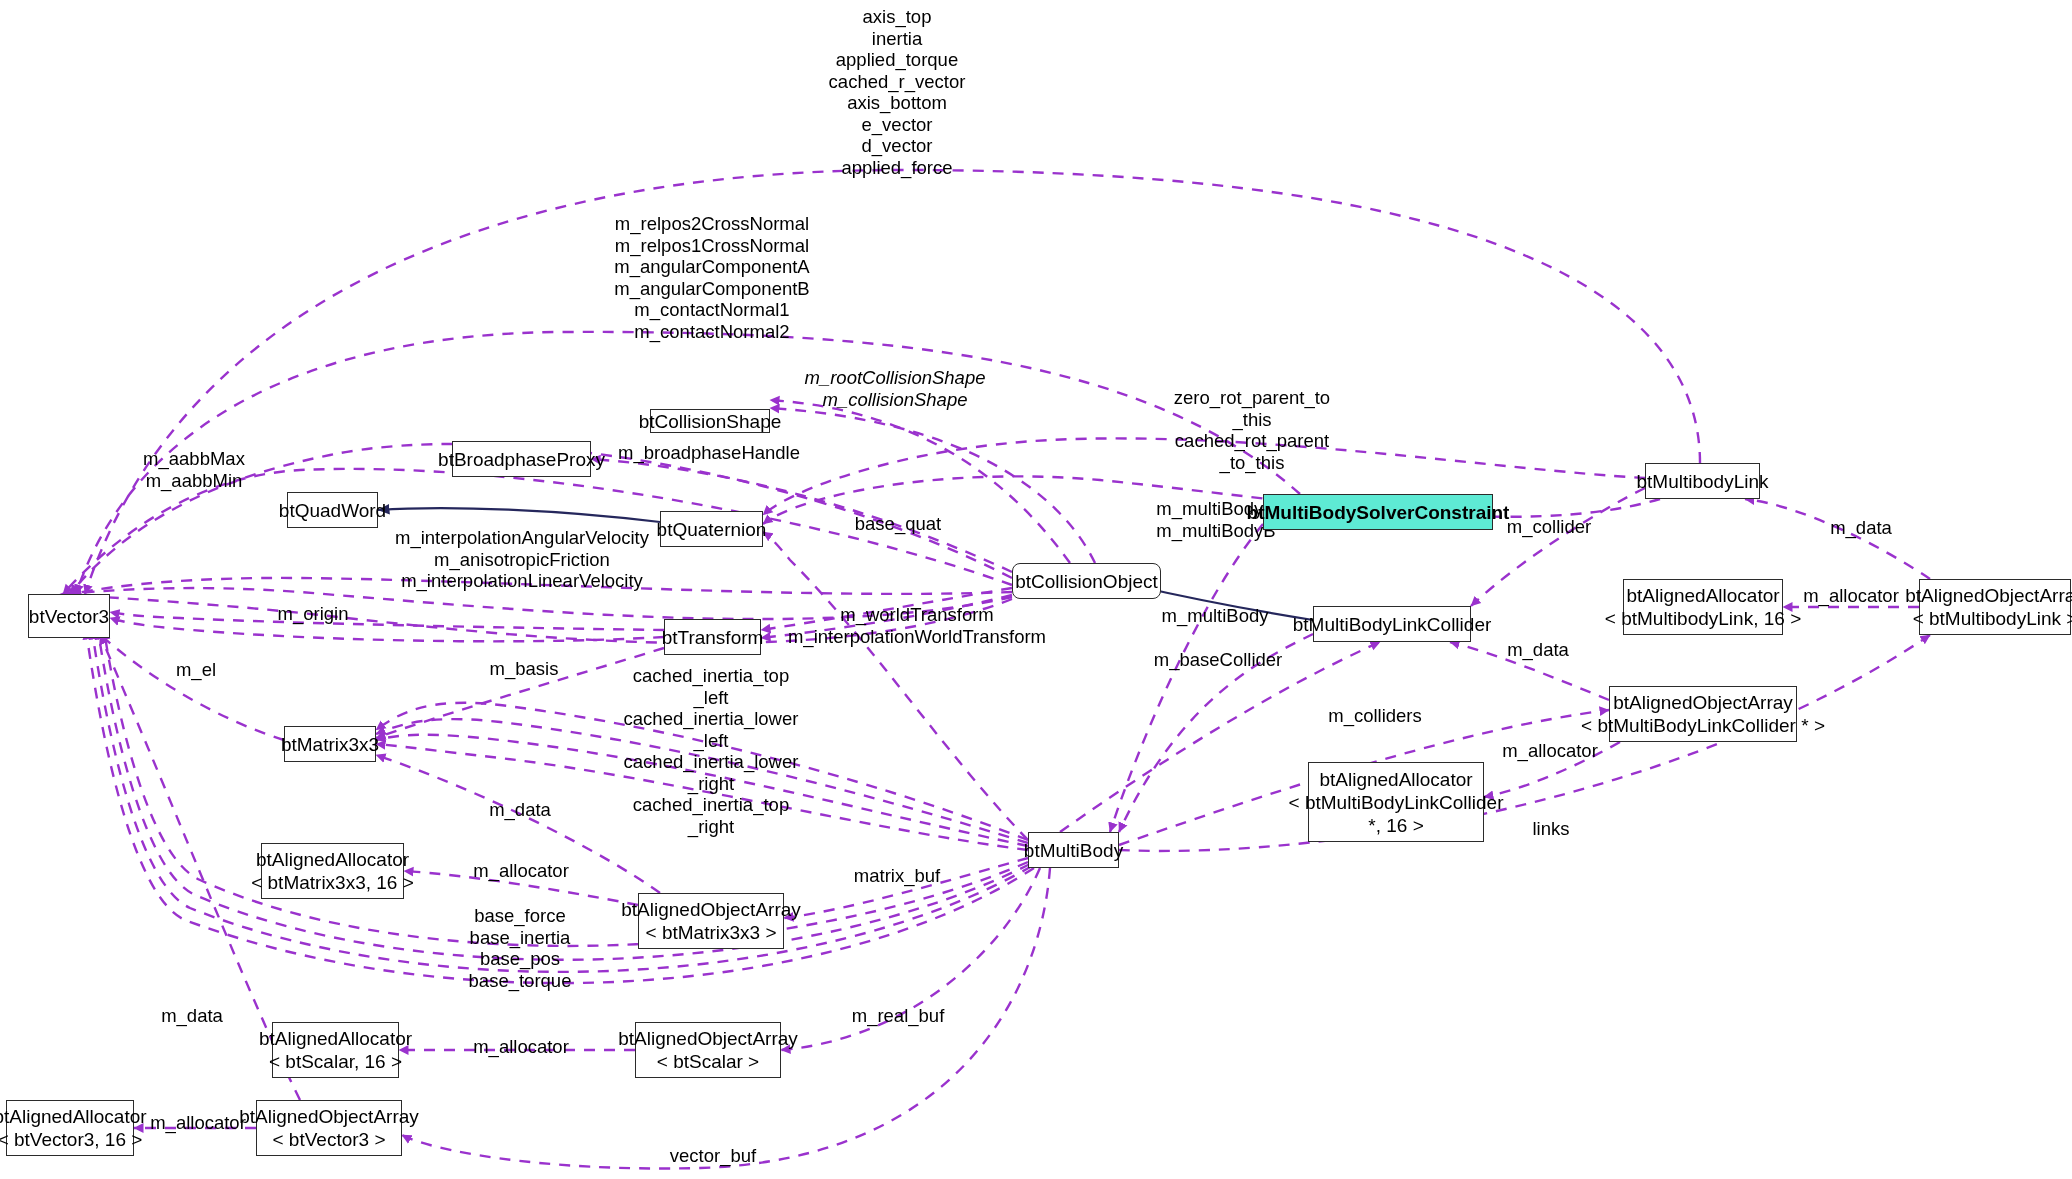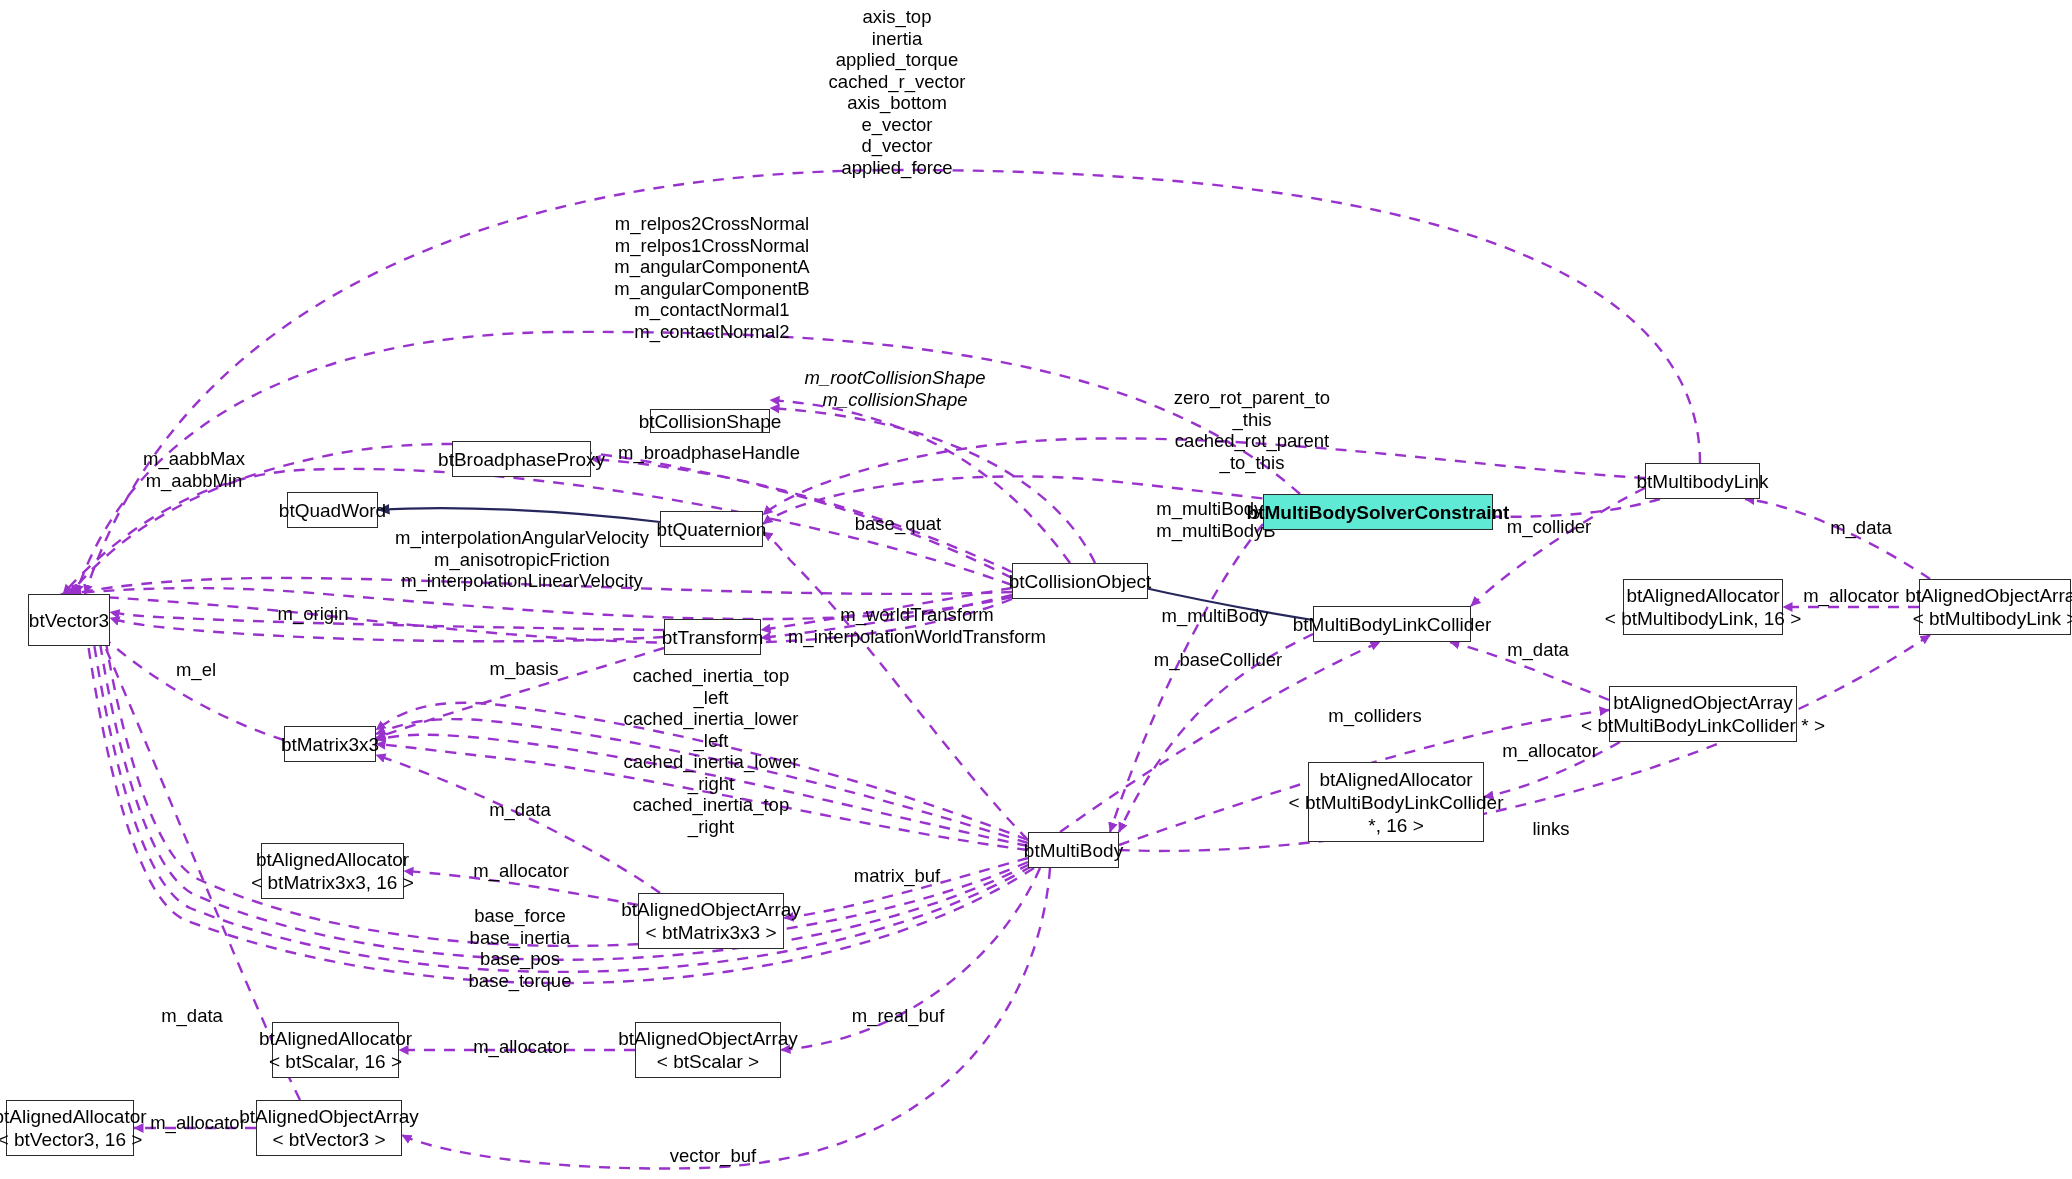--- a/index.html
+++ b/index.html
@@ -135,21 +135,21 @@
       <path d="M1050,868 C1040,1000 950,1160 700,1168 C540,1172 430,1150 402,1135" marker-end="url(#ah)"></path>
     </g>
 
     <g fill="none" stroke="#25275c" stroke-width="2.2">
       <path d="M660,522 C560,510 450,505 378,510" marker-end="url(#ih)"></path>
       <path d="M1313,620 C1250,610 1180,596 1136,586" marker-end="url(#ih)"></path>
     </g>
   </svg>
 
   <div id="nodes">
-      <div class="node" style="left: 28px; top: 594px; width: 82px; height: 52px;">
+      <div class="node" style="left: 28px; top: 594px; width: 82px; height: 44px;">
         <div>btVector3</div>
       </div>
       <div class="node" style="left: 287px; top: 492px; width: 91px; height: 36px;">
         <div>btQuadWord</div>
       </div>
       <div class="node" style="left: 452px; top: 441px; width: 139px; height: 36px;">
         <div>btBroadphaseProxy</div>
       </div>
       <div class="node" style="left: 650px; top: 385px; width: 120px; height: 24px; margin-top: 24px;">
         <div>btCollisionShape</div>
@@ -180,21 +180,21 @@
         <div class="l2">&lt; btScalar &gt;</div>
       </div>
       <div class="node" style="left: 6px; top: 1100px; width: 128px; height: 56px;">
         <div>btAlignedAllocator</div>
         <div class="l2">&lt; btVector3, 16 &gt;</div>
       </div>
       <div class="node" style="left: 256px; top: 1100px; width: 146px; height: 56px;">
         <div>btAlignedObjectArray</div>
         <div class="l2">&lt; btVector3 &gt;</div>
       </div>
-      <div class="node" style="left: 1012px; top: 563px; width: 136px; height: 36px;">
+      <div class="node" style="left: 1012px; top: 563px; width: 149px; height: 36px; border-radius: 8px;">
         <div>btCollisionObject</div>
       </div>
       <div class="node" style="left: 1028px; top: 832px; width: 91px; height: 36px;">
         <div>btMultiBody</div>
       </div>
       <div class="node highlight" style="left: 1263px; top: 494px; width: 230px; height: 36px;">
         <div>btMultiBodySolverConstraint</div>
       </div>
       <div class="node" style="left: 1313px; top: 606px; width: 158px; height: 36px;">
         <div>btMultiBodyLinkCollider</div>

